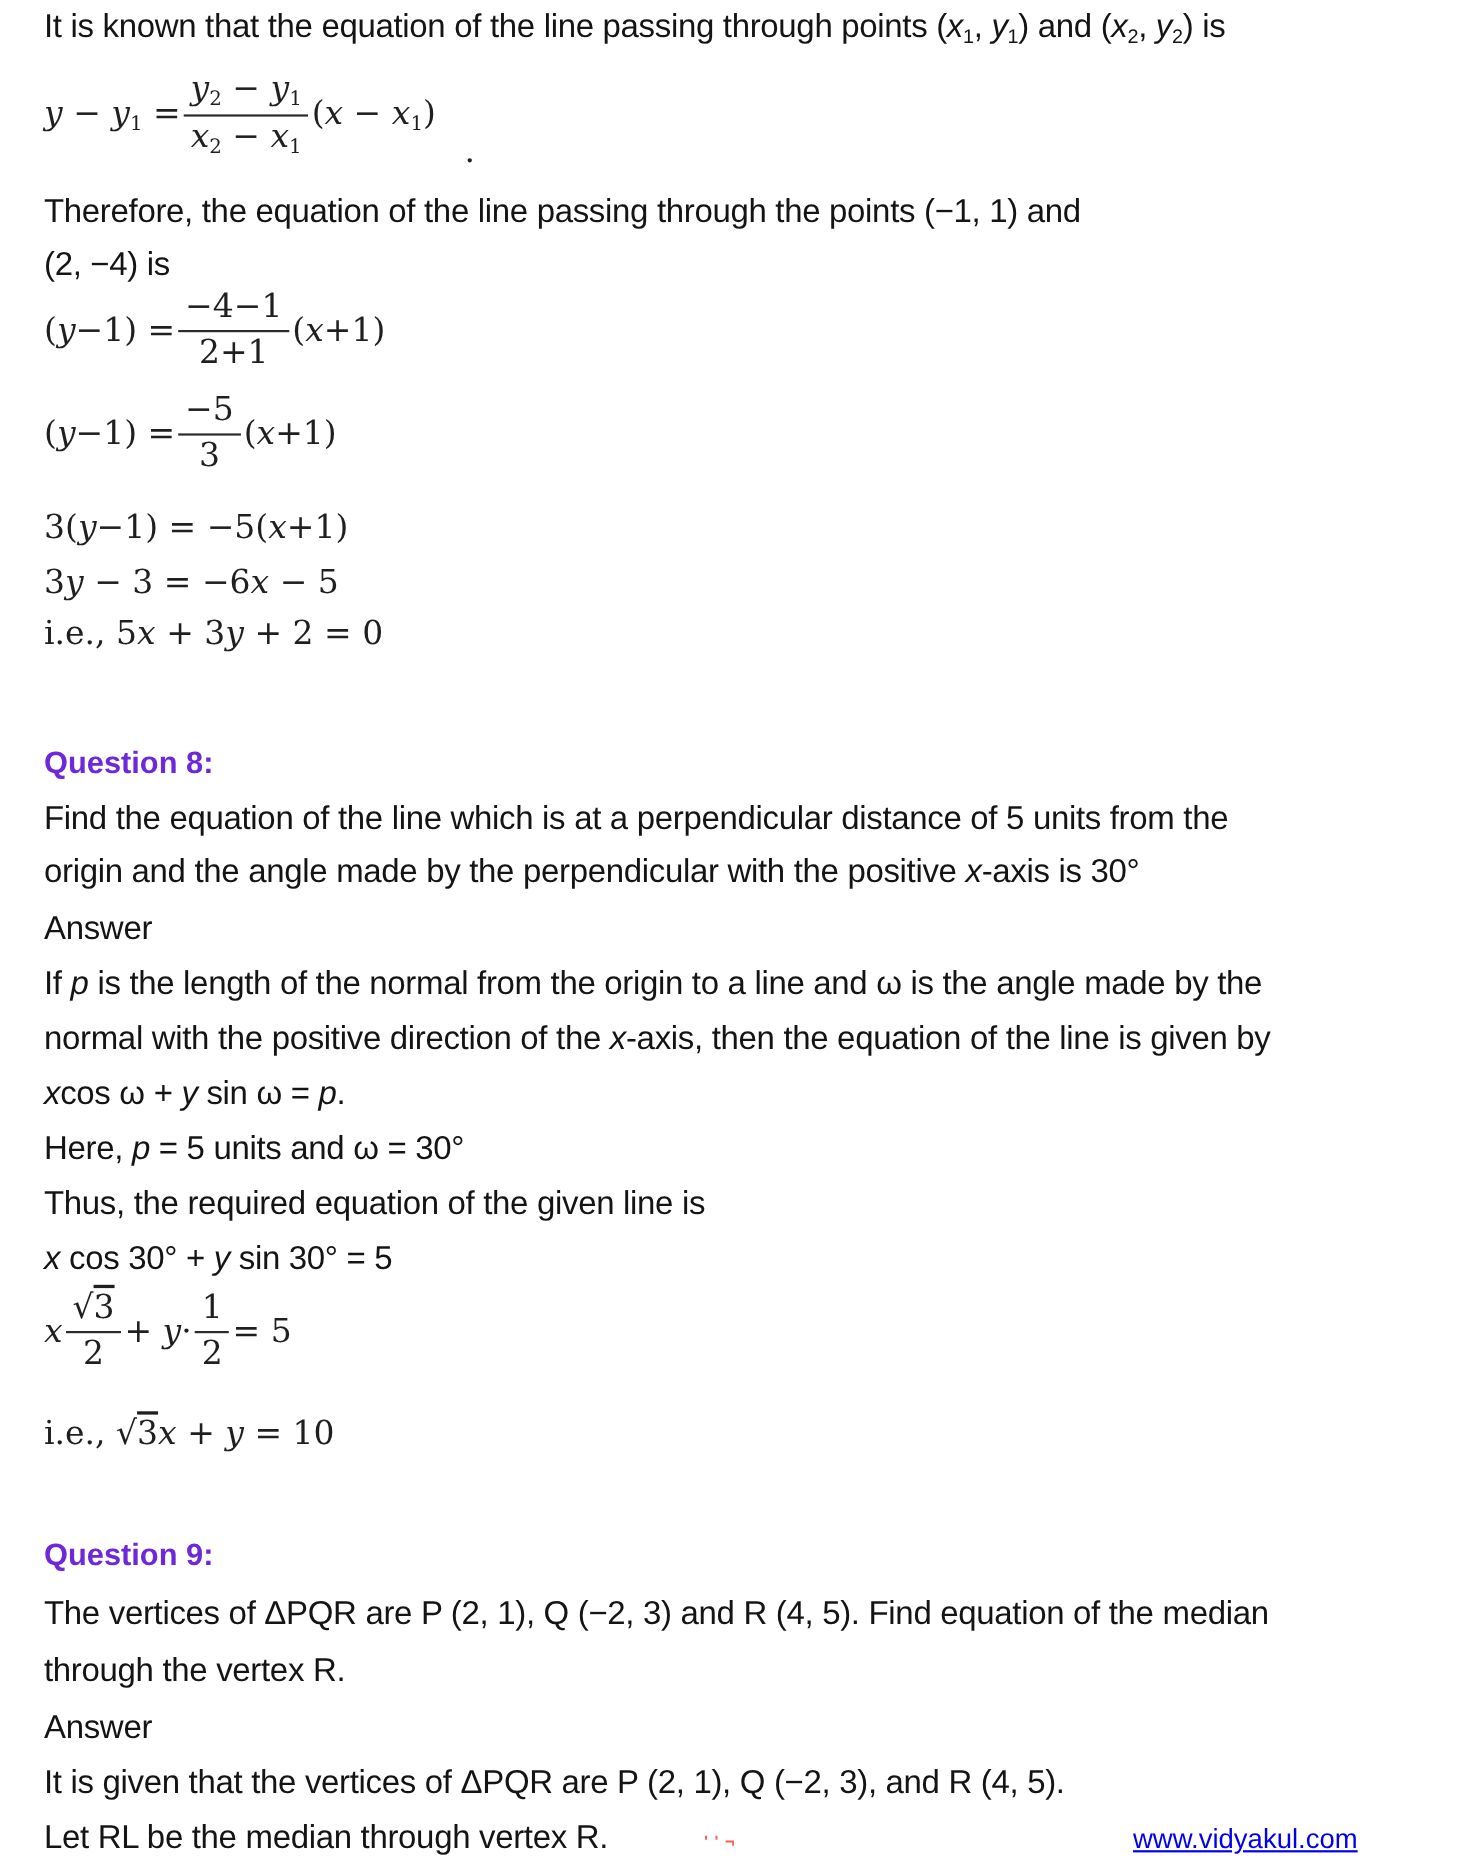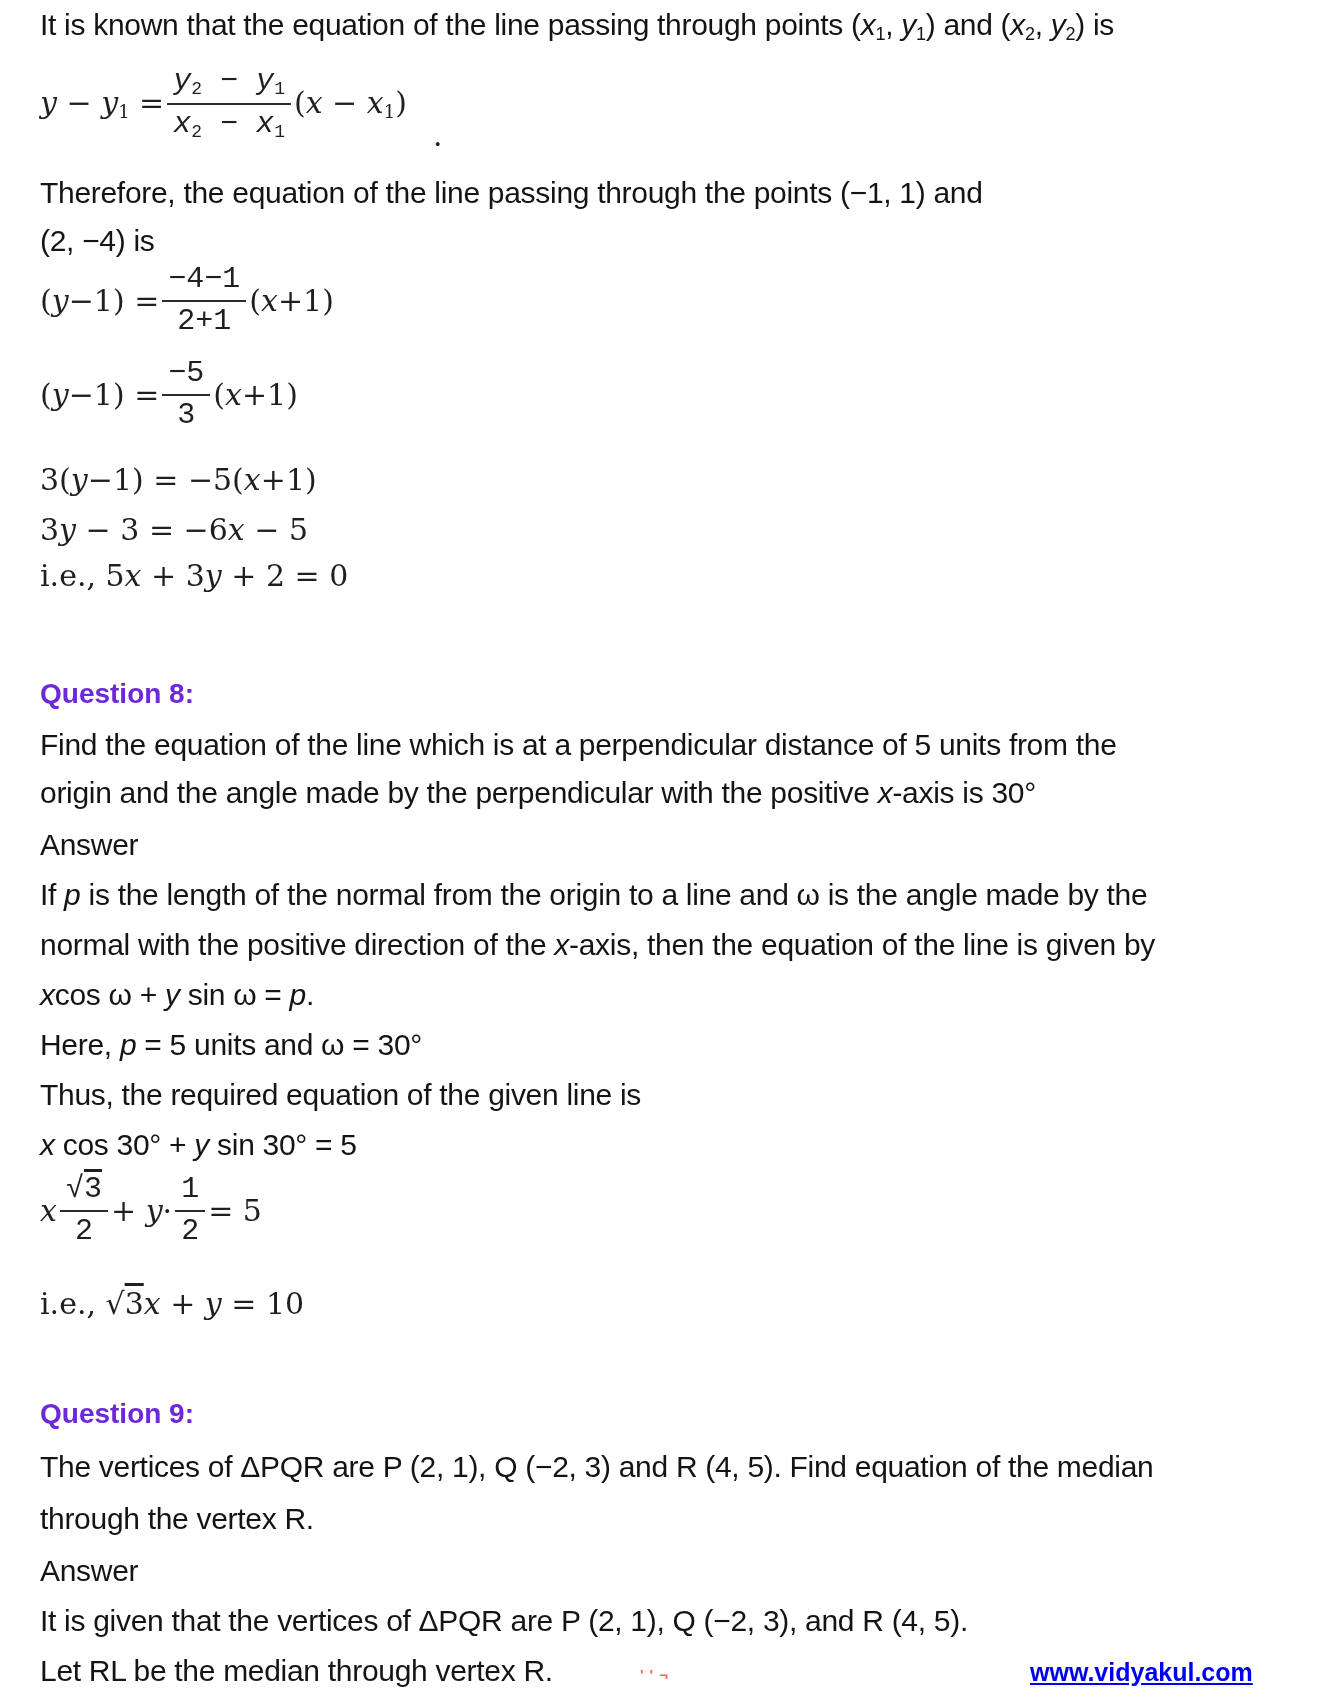--- a/index.html
+++ b/index.html
@@ -9,25 +9,25 @@
   }
   .line{position:absolute;left:40px;white-space:nowrap;font-size:30px;letter-spacing:-0.3px;color:#141414;}
   .line .it{font-style:italic;}
   .qheader{font-weight:bold;color:#6d28d9;font-size:28px;letter-spacing:0;}
   .math{font-family:"DejaVu Serif",serif;font-size:30px;color:#1f1f1f;letter-spacing:0;}
   .math .it{font-style:italic;}
   .sb{font-size:0.60em;vertical-align:-0.30em;}
   .ov{text-decoration:overline;}
   .feq{display:flex;align-items:center;justify-content:flex-end;}
   .frac{display:inline-flex;flex-direction:column;align-items:center;text-align:center;
-        vertical-align:middle;margin:0 3px;line-height:1.15;font-family:Liberation Mono, monospace;}
+        vertical-align:middle;margin:0 3px;line-height:1.15;}
   .frac .num{border-bottom:2px solid #2b2b2b;padding:0 6px 3px;}
   .frac .den{padding-top:2px;}
   .period{align-self:flex-end;margin-left:26px;transform:translateY(10px);}
-  .footer-link{position:absolute;left:1030px;top:1658px;color:#0000ee;font-weight:bold;
+  .footer-link{position:absolute;left:1030px;top:1658px;color:#0000ee;font-weight:normal;
         text-decoration:underline;font-size:25px;white-space:nowrap;cursor:pointer;}
   .redmarks{position:absolute;left:640px;top:1666px;color:#ff4433;font-size:15px;
         letter-spacing:6px;font-weight:bold;opacity:0.85;}
 </style>
 </head>
 <body>
 
 <div class="line" style="top:8px"><span>It is known that the equation of the line passing through points (</span><span class="it">x</span><span class="sb">1</span><span>, </span><span class="it">y</span><span class="sb">1</span><span>) and (</span><span class="it">x</span><span class="sb">2</span><span>, </span><span class="it">y</span><span class="sb">2</span><span>) is</span></div>
 
 <div class="line math feq" style="top:64px">

